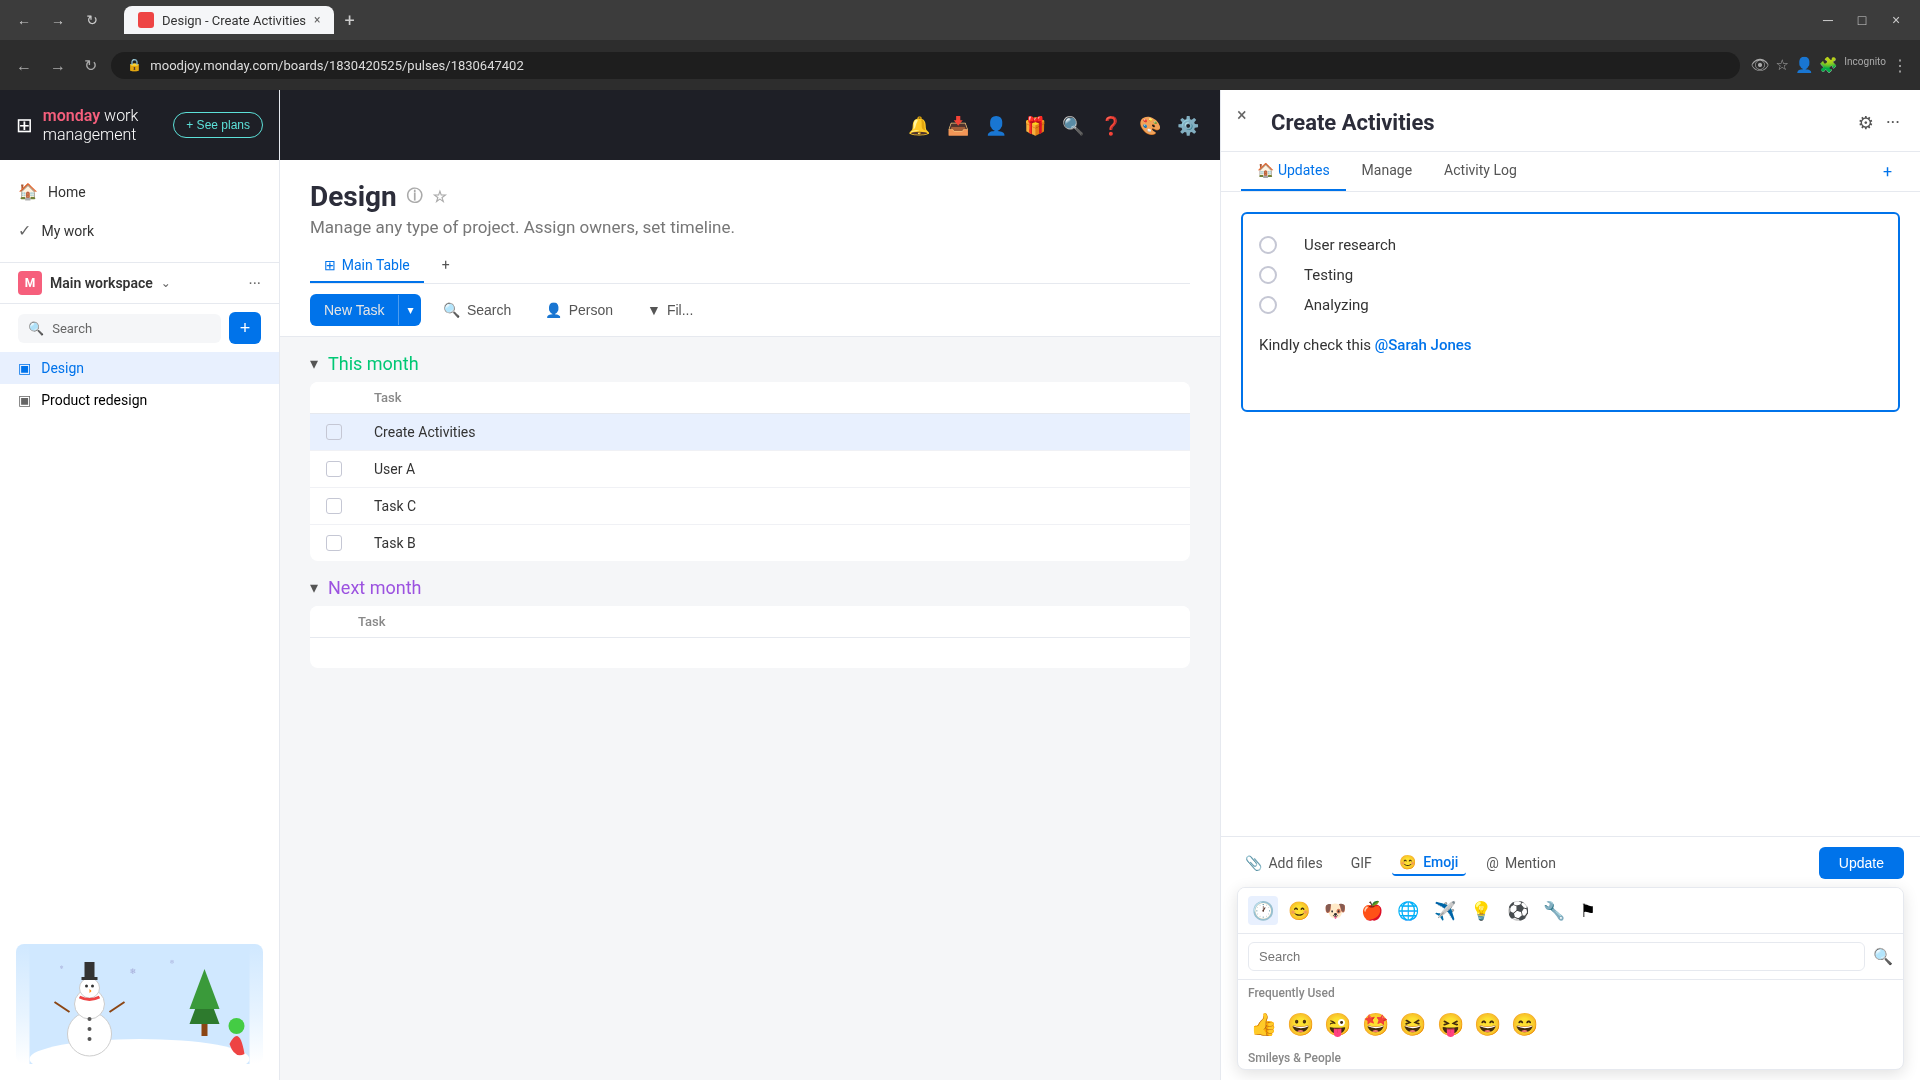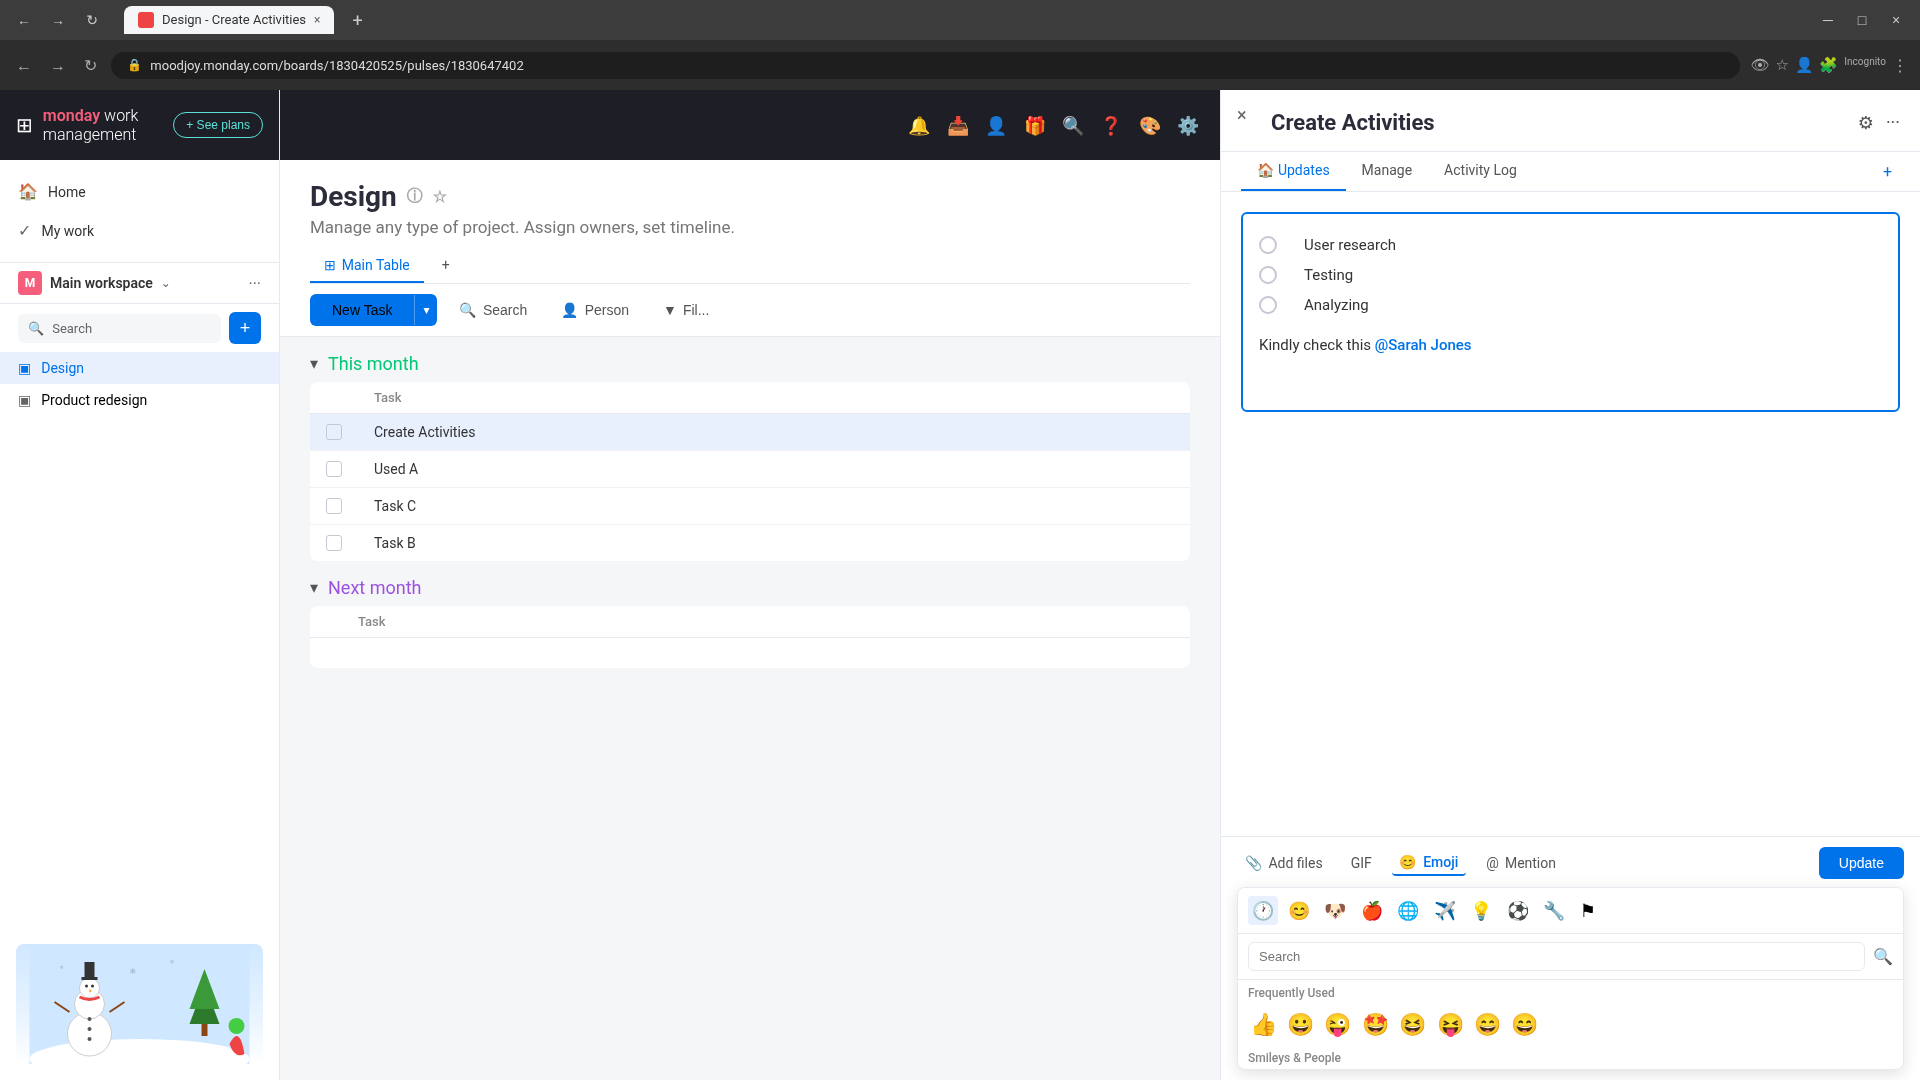--- a/index.html
+++ b/index.html
@@ -28,23 +28,23 @@
       border-radius: 4px;
       background: transparent;
       border: none;
       color: #ccc;
       font-size: 14px;
       cursor: pointer;
       display: flex; align-items: center; justify-content: center;
     }
     .tab-bar {
       display: flex;
-      align-items: flex-start;
+      align-items: center;
       padding: 0 10px;
-      gap: 10px;
+      gap: 2px;
     }
     .tab {
       background: #f5f6f8;
       border-radius: 8px 8px 0 0;
       padding: 6px 14px;
       display: flex;
       align-items: center;
       gap: 8px;
       font-size: 13px;
       color: #333;
@@ -309,22 +309,22 @@
     }
     .new-task-btn {
       display: flex;
       align-items: center;
       gap: 0;
       background: #0073ea;
       border-radius: 6px;
       overflow: hidden;
     }
     .new-task-main {
-      padding: 8px 22px;
-      color: #000000;
+      padding: 8px 14px;
+      color: #e5e5e5;
       font-size: 14px;
       font-weight: 500;
       border: none;
       background: transparent;
       cursor: pointer;
     }
     .new-task-arrow {
       padding: 8px 8px;
       color: #fff;
       font-size: 12px;
@@ -783,21 +783,21 @@
           <tr class="task-row active-task">
             <td>
                 <div class="task-checkbox"></div>
               </td>
             <td>Create Activities</td>
           </tr>
           <tr class="task-row">
             <td>
                 <div class="task-checkbox"></div>
               </td>
-            <td>Used A</td>
+            <td>User A</td>
           </tr>
           <tr class="task-row">
             <td>
                 <div class="task-checkbox"></div>
               </td>
             <td>Task C</td>
           </tr>
           <tr class="task-row">
             <td>
                 <div class="task-checkbox"></div>

